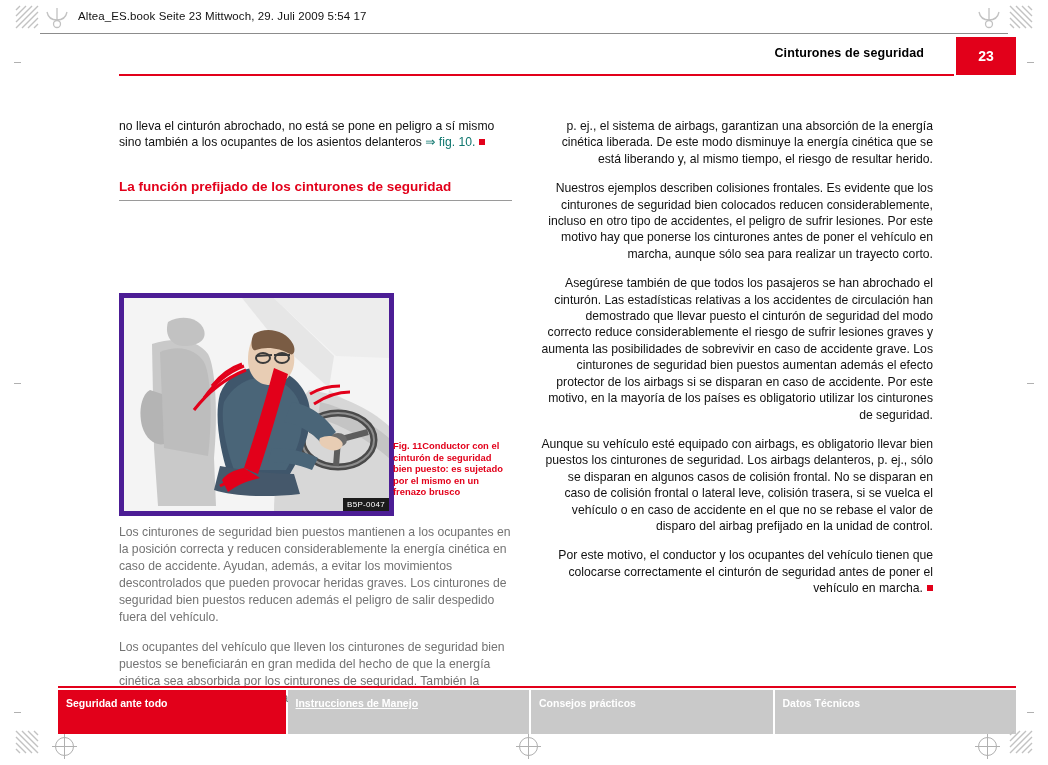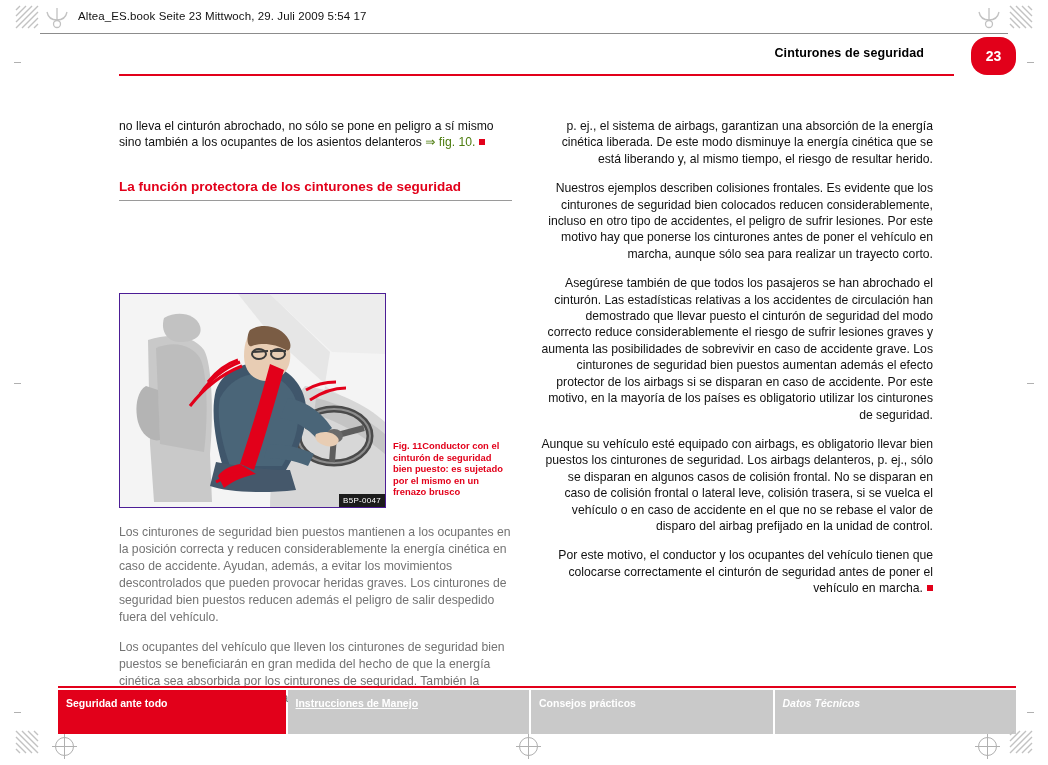--- a/index.html
+++ b/index.html
@@ -60,30 +60,29 @@
     top: 46px;
     font-size: 12.5px;
     font-weight: bold;
     color: #000;
     letter-spacing: .1px;
   }
   .page-number-box {
     position: absolute;
     right: 32px;
     top: 37px;
-    width: 45px;
+    width: 60px;
     height: 38px;
     background: #e2001a;
     color: #fff;
     font-size: 14px;
     font-weight: bold;
     display: flex;
     align-items: center;
     justify-content: center;
-    border-radius: 16px;
   }
   .header-red-rule {
     position: absolute;
     left: 119px;
     right: 94px;
     top: 74px;
     height: 2px;
     background: #e2001a;
   }
 
@@ -105,21 +104,21 @@
   }
   .sq {
     display: inline-block;
     width: 6px;
     height: 6px;
     background: #e2001a;
     margin-left: 4px;
     vertical-align: 1px;
   }
   .ref {
-    color: #4d7c0f;
+    color: #0f766e;
     white-space: nowrap;
   }
 
   h2.section-title {
     margin: 28px 0 0 0;
     font-size: 13.5px;
     font-weight: bold;
     color: #e2001a;
     letter-spacing: 0;
   }
@@ -137,21 +136,21 @@
     color: #111;
   }
 
   
   .figure {
     position: absolute;
     left: 119px;
     top: 293px;
     width: 265px;
     height: 213px;
-    border: 1px solid #4c1d95;
+    border: 5px solid #4c1d95;
     overflow: hidden;
     background: #b91c1c;
   }
   .fig-svg { display: block; }
   .fig-code {
     position: absolute;
     right: 0px;
     bottom: 0px;
     background: #1b1b1b;
     color: #fff;
@@ -202,21 +201,21 @@
   .ftab {
     height: 44px;
     font-size: 10.5px;
     font-weight: bold;
     color: #fff;
     padding: 7px 4px 0 8px;
     box-sizing: border-box;
     background: #c9c9c9;
     margin-right: 2px;
   }
-  .ftab:last-child { margin-right: 0; font-style: italic; }
+  .ftab:last-child { margin-right: 0; }
   .ftab.active { background: #e2001a; }
   .ftab.w1 { width: 228px; }
   .ftab.w2 { width: 242px; text-decoration: underline; }
   .ftab.w3 { width: 242px; }
   .ftab.w4 { width: 242px; }
 
   
   .reg-circle {
     position: absolute;
     width: 17px; height: 17px;
@@ -272,23 +271,23 @@
 
 <div class="filestamp">Altea_ES.book  Seite 23  Mittwoch, 29. Juli 2009  5:54 17</div>
 <div class="header-rule"></div>
 
 <div class="chapter-band"></div>
 <div class="chapter-title">Cinturones de seguridad</div>
 <div class="page-number-box">23</div>
 <div class="header-red-rule"></div>
 
 <div class="col col-left">
-  <p><span>no lleva el cinturón abrochado, no sólo se pone en peligro a sí mismo sino también a los ocupantes de los asientos delanteros </span><span class="ref">⇒ fig. 10.</span><span class="sq"></span></p>
-
-  <h2 class="section-title">La función protectora de los cinturones de seguridad</h2>
+  <p><span>no lleva el cinturón abrochado, no está se pone en peligro a sí mismo sino también a los ocupantes de los asientos delanteros </span><span class="ref">⇒ fig. 10.</span><span class="sq"></span></p>
+
+  <h2 class="section-title">La función prefijado de los cinturones de seguridad</h2>
   <div class="section-rule"></div>
 
 </div>
 
 <div class="figure">
   <svg class="fig-svg" width="265" height="213" viewBox="0 0 265 213">
     <rect x="0" y="0" width="265" height="213" fill="#f2f2f2"></rect>
 
     <path d="M0 0 H265 V213 H0 Z" fill="#f4f4f4"></path>
 

